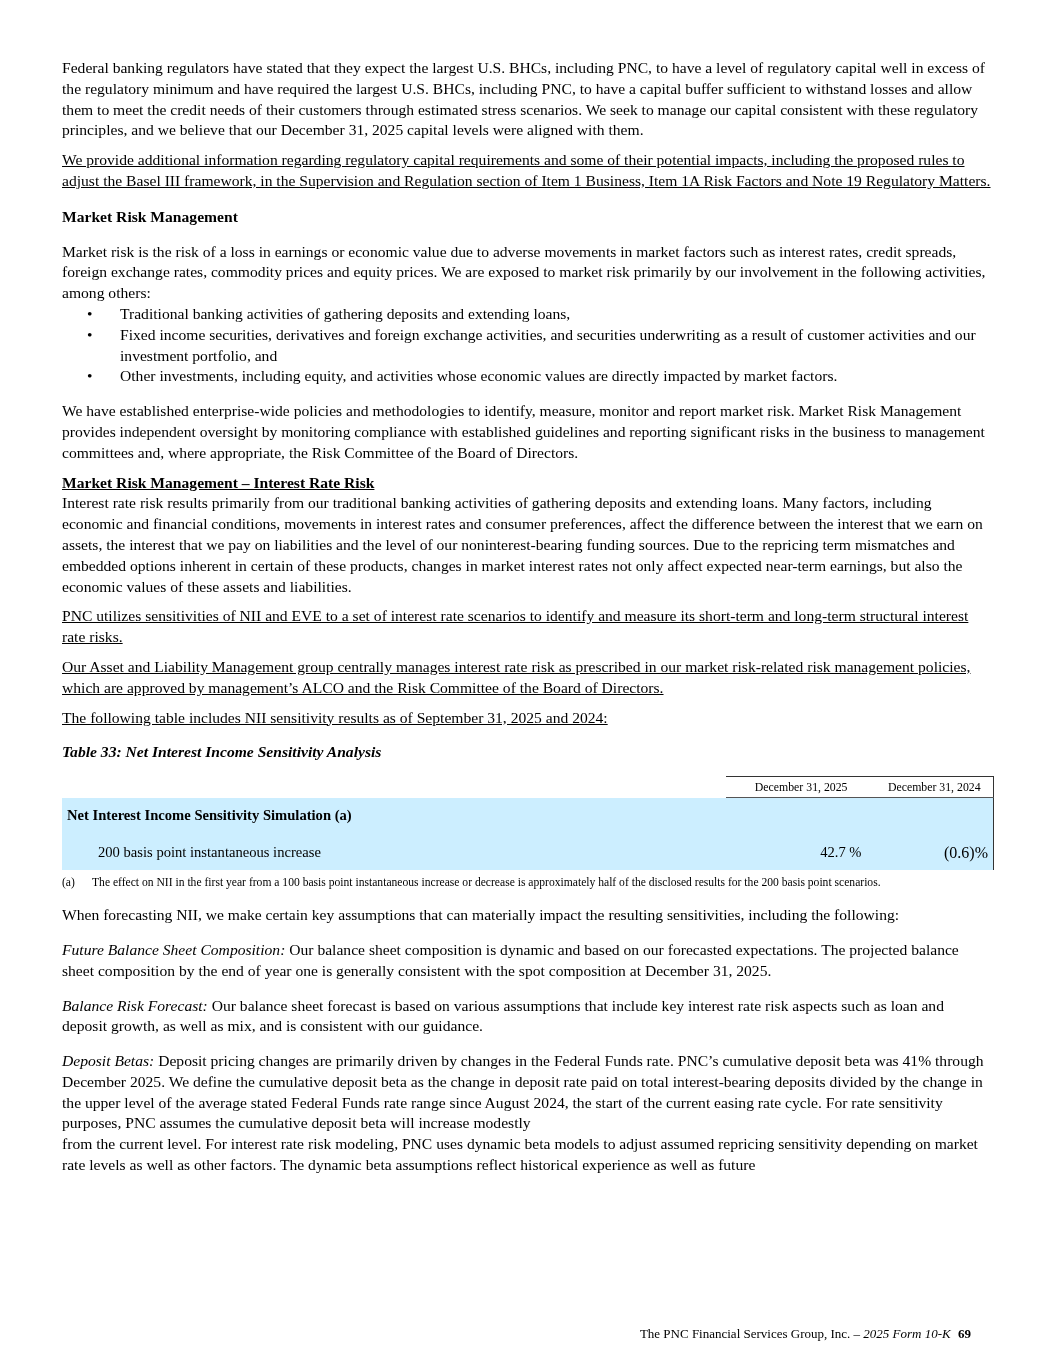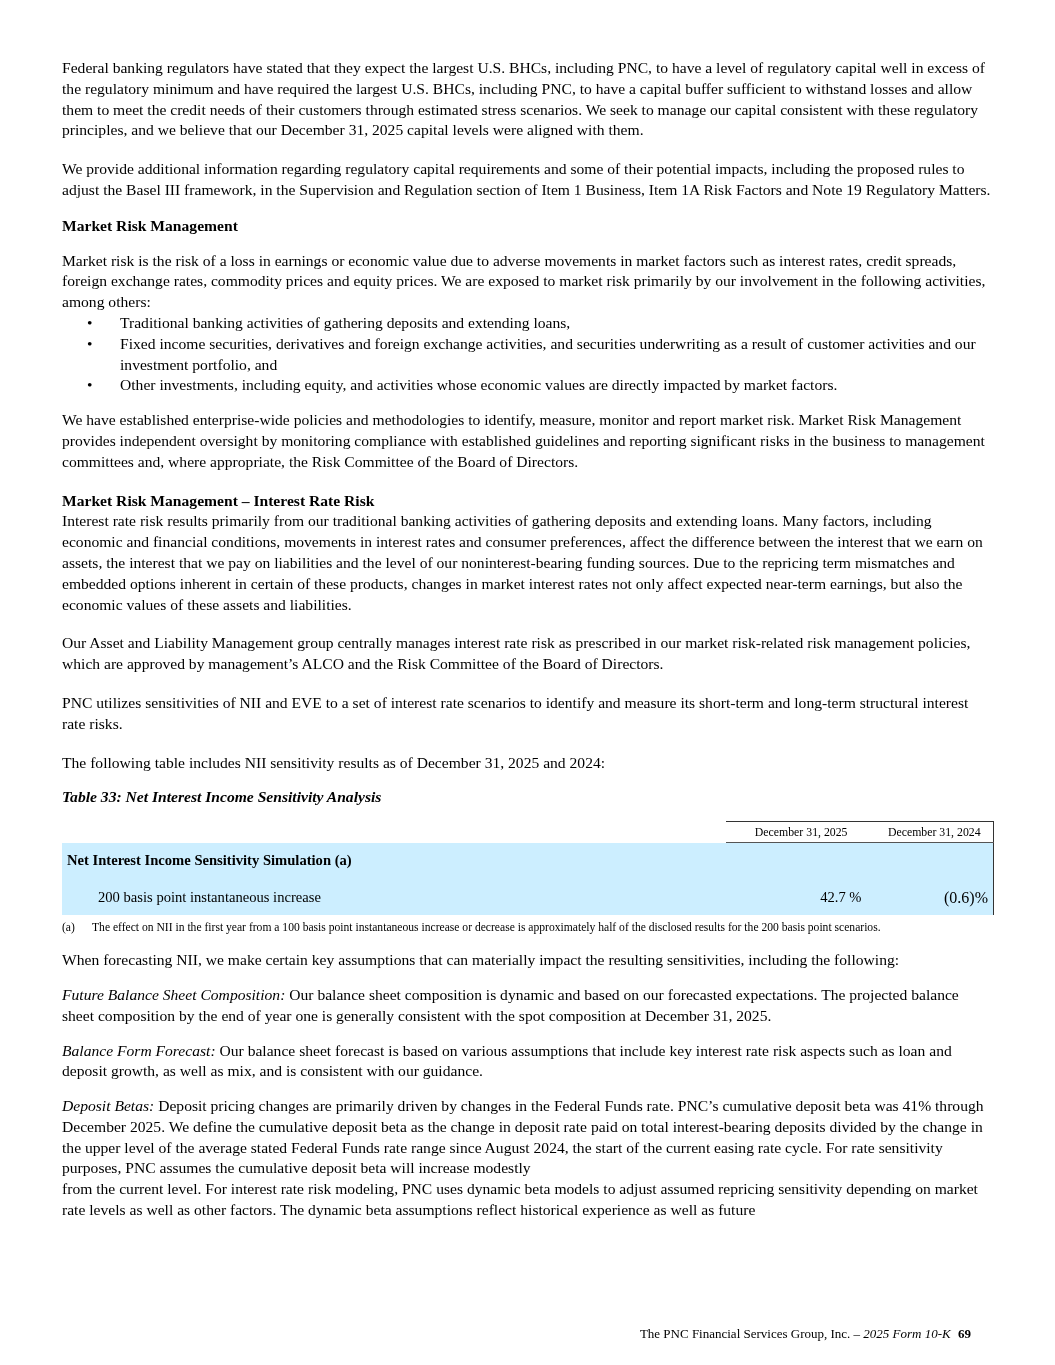--- a/index.html
+++ b/index.html
@@ -2,21 +2,21 @@
 <html><head>
   <meta charset="utf-8">
   <style>
     html, body { margin: 0; padding: 0; background: #ffffff; }
     body {
       width: 1055px; height: 1365px; position: relative; overflow: hidden;
       font-family: "Liberation Serif", serif; color: #000; font-size: 15.6px;
     }
     .page { position: absolute; left: 62px; top: 58px; width: 930px; }
     p { margin: 0; line-height: 20.8px; }
-    .gap-l { margin-top: 18px; }
+    .gap-l { margin-top: 9px; text-decoration: underline; }
     .gap-m { margin-top: 14px; }
     .heading-u { font-weight: bold; margin-top: 15px; line-height: 20.8px; }
     .heading-b { font-weight: bold; line-height: 20.8px; }
     .bullets { list-style: none; margin: 0; padding: 0; }
     .bullets li { position: relative; padding-left: 58px; line-height: 20.8px; }
     .bullets li .bul { position: absolute; left: 25px; top: 0; }
     .table-title { font-weight: bold; font-style: italic; margin-top: 14px; line-height: 20.8px; }
     table.nii {
       border-collapse: collapse; width: 932px; margin-top: 13px; font-size: 14.6px;
     }
@@ -52,23 +52,23 @@
   <p class="gap-m">Market risk is the risk of a loss in earnings or economic value due to adverse movements in market factors such as interest rates, credit spreads, foreign exchange rates, commodity prices and equity prices. We are exposed to market risk primarily by our involvement in the following activities, among others:</p>
   <ul class="bullets">
     <li><span class="bul">•</span><span>Traditional banking activities of gathering deposits and extending loans,</span></li>
     <li><span class="bul">•</span><span>Fixed income securities, derivatives and foreign exchange activities, and securities underwriting as a result of customer activities and our investment portfolio, and</span></li>
     <li><span class="bul">•</span><span>Other investments, including equity, and activities whose economic values are directly impacted by market factors.</span></li>
   </ul>
   <p class="gap-m">We have established enterprise-wide policies and methodologies to identify, measure, monitor and report market risk. Market Risk Management provides independent oversight by monitoring compliance with established guidelines and reporting significant risks in the business to management committees and, where appropriate, the Risk Committee of the Board of Directors.</p>
 
   <div class="heading-b gap-l">Market Risk Management – Interest Rate Risk</div>
   <p>Interest rate risk results primarily from our traditional banking activities of gathering deposits and extending loans. Many factors, including economic and financial conditions, movements in interest rates and consumer preferences, affect the difference between the interest that we earn on assets, the interest that we pay on liabilities and the level of our noninterest-bearing funding sources. Due to the repricing term mismatches and embedded options inherent in certain of these products, changes in market interest rates not only affect expected near-term earnings, but also the economic values of these assets and liabilities.</p>
+  <p class="gap-l">PNC utilizes sensitivities of NII and EVE to a set of interest rate scenarios to identify and measure its short-term and long-term structural interest rate risks.</p>
   <p class="gap-l">Our Asset and Liability Management group centrally manages interest rate risk as prescribed in our market risk-related risk management policies, which are approved by management’s ALCO and the Risk Committee of the Board of Directors.</p>
-  <p class="gap-l">PNC utilizes sensitivities of NII and EVE to a set of interest rate scenarios to identify and measure its short-term and long-term structural interest rate risks.</p>
-  <p class="gap-l">The following table includes NII sensitivity results as of December 31, 2025 and 2024:</p>
+  <p class="gap-l">The following table includes NII sensitivity results as of September 31, 2025 and 2024:</p>
 
   <div class="table-title">Table 33: Net Interest Income Sensitivity Analysis</div>
   <table class="nii">
     <colgroup>
         <col style="width:664px">
         <col style="width:150px">
         <col style="width:118px">
       </colgroup>
     <tbody>
         <tr class="hdr">
@@ -88,21 +88,21 @@
     </tr>
   </tbody>
     </table>
   <div class="footnote">
     <span class="fn-mark">(a)</span>
     <span>The effect on NII in the first year from a 100 basis point instantaneous increase or decrease is approximately half of the disclosed results for the 200 basis point scenarios.</span>
   </div>
 
   <p class="gap-m">When forecasting NII, we make certain key assumptions that can materially impact the resulting sensitivities, including the following:</p>
   <p class="gap-m"><span class="italic">Future Balance Sheet Composition:</span><span> Our balance sheet composition is dynamic and based on our forecasted expectations. The projected balance sheet composition by the end of year one is generally consistent with the spot composition at December 31, 2025.</span></p>
-  <p class="gap-m"><span class="italic">Balance Form Forecast:</span><span> Our balance sheet forecast is based on various assumptions that include key interest rate risk aspects such as loan and deposit growth, as well as mix, and is consistent with our guidance.</span></p>
+  <p class="gap-m"><span class="italic">Balance Risk Forecast:</span><span> Our balance sheet forecast is based on various assumptions that include key interest rate risk aspects such as loan and deposit growth, as well as mix, and is consistent with our guidance.</span></p>
   <p class="gap-m"><span class="italic">Deposit Betas:</span><span> Deposit pricing changes are primarily driven by changes in the Federal Funds rate. PNC’s cumulative deposit beta was 41% through December 2025. We define the cumulative deposit beta as the change in deposit rate paid on total interest-bearing deposits divided by the change in the upper level of the average stated Federal Funds rate range since August 2024, the start of the current easing rate cycle. For rate sensitivity purposes, PNC assumes the cumulative deposit beta will increase modestly</span><br><span>from the current level. For interest rate risk modeling, PNC uses dynamic beta models to adjust assumed repricing sensitivity depending on market rate levels as well as other factors. The dynamic beta assumptions reflect historical experience as well as future</span></p>
 </div>
 
 <div class="footer">
   <span>The PNC Financial Services Group, Inc. – </span>
   <span class="italic">2025 Form 10-K</span>
   <span class="pg">69</span>
 </div>
 
 </body></html>

